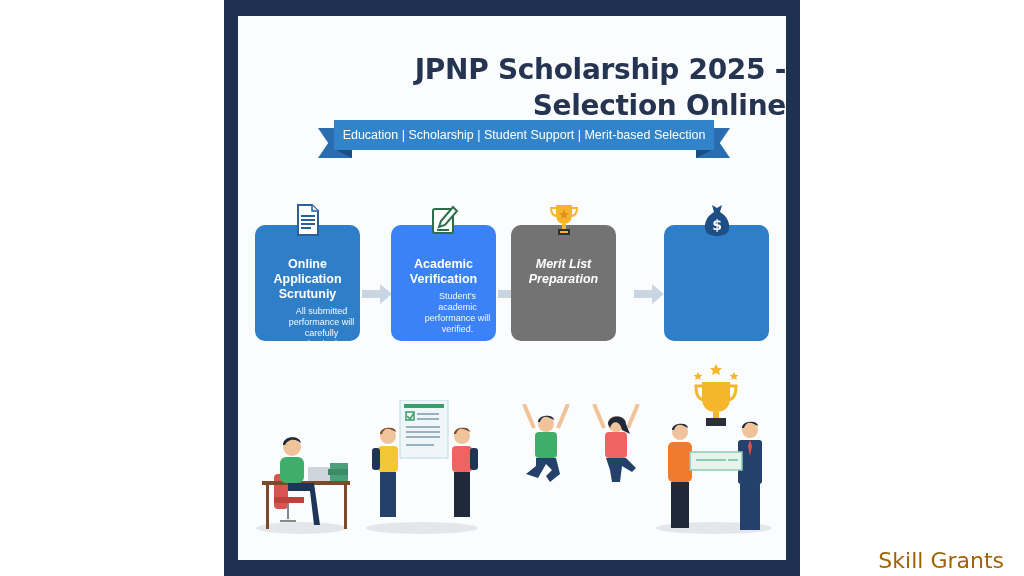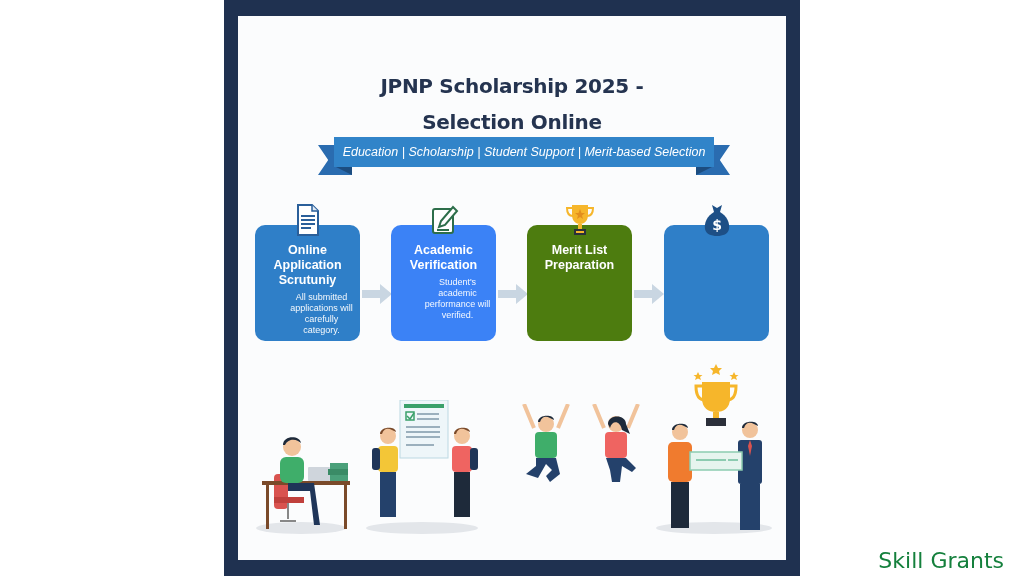--- a/index.html
+++ b/index.html
@@ -8,55 +8,55 @@
 
   .frame {
     position: absolute; left: 224px; top: 0; width: 576px; height: 576px;
     background: #1f3150;
   }
   .panel {
     position: absolute; left: 14px; top: 16px; width: 548px; height: 544px;
     background: #fbfcfd; overflow: hidden;
   }
   .title {
-    position: absolute; left: 0; top: 52px; width: 100%;
-    text-align: center; color: #253450; font-weight: bold;
-    font-size: 20px; line-height: 36px; font-family: "DejaVu Sans", sans-serif;
+    position: absolute; left: 0; top: 36px; width: 100%;
+    text-align: right; color: #253450; font-weight: bold;
+    font-size: 28px; line-height: 36px; font-family: "DejaVu Sans", sans-serif;
     letter-spacing: -0.3px;
   }
-  .ribbon-wrap { position: absolute; left: 80px; top: 121px; width: 412px; height: 38px; font-style: italic; }
+  .ribbon-wrap { position: absolute; left: 80px; top: 104px; width: 412px; height: 38px; }
   .ribbon-tail {
     position: absolute; top: 8px; width: 34px; height: 30px; background: #2a6cb0;
   }
   .ribbon-tail.left { left: 0; clip-path: polygon(0 0, 100% 0, 100% 100%, 0 100%, 30% 50%); }
   .ribbon-tail.right { right: 0; clip-path: polygon(0 0, 100% 0, 70% 50%, 100% 100%, 0 100%); }
   .ribbon-fold { position: absolute; top: 30px; width: 16px; height: 8px; background: #1c4d80; }
   .ribbon-fold.left { left: 18px; clip-path: polygon(0 0, 100% 0, 100% 100%); }
   .ribbon-fold.right { right: 18px; clip-path: polygon(0 0, 100% 0, 0 100%); }
   .ribbon {
     position: absolute; left: 16px; top: 0; width: 380px; height: 30px;
     background: #3184c9; color: #ffffff; font-size: 12.5px; line-height: 30px;
     text-align: center; white-space: nowrap;
   }
 
   .steps { position: absolute; left: 0; top: 190px; width: 100%; height: 150px; }
   .step {
     position: absolute; top: 19px; width: 105px; height: 116px; border-radius: 10px;
     color: #ffffff; text-align: center; padding-top: 18px;
   }
   .step .icon { position: absolute; left: 50%; top: -22px; transform: translateX(-50%); width: 30px; height: 34px; }
-  .step .head { font-weight: bold; font-size: 12.5px; line-height: 15px; padding: 0 16px; }
+  .step .head { font-weight: bold; font-size: 12.5px; line-height: 15px; padding: 0 16px; margin-top: 14px; }
   .step .desc { font-size: 9px; line-height: 11px; margin-top: 4px; padding: 0 4px; opacity: 0.95; margin-left: 28px; }
   .arrow { position: absolute; top: 78px; width: 30px; height: 20px; }
 
   .scene { position: absolute; left: 0; top: 348px; width: 100%; height: 190px; }
   .shadow { position: absolute; height: 12px; border-radius: 50%; background: #e3e6ea; }
 
   .brand {
-    position: absolute; right: 20px; top: 548px; font-size: 22px; color: #15803d;
+    position: absolute; right: 20px; top: 548px; font-size: 22px; color: #a16207;
     font-family: "DejaVu Sans", sans-serif;
   }
 </style>
 </head>
 <body>
 
 <div class="frame">
   <div class="panel">
 
     <div class="title">
@@ -77,42 +77,42 @@
       <div class="step" style="left:17px; background:#2f7fc8;">
         <svg class="icon" viewBox="0 0 30 34">
           <path d="M5 2 H19 L25 8 V32 H5 Z" fill="#ffffff" stroke="#2a5f9a" stroke-width="2"></path>
           <path d="M19 2 V8 H25" fill="#dfe9f4" stroke="#2a5f9a" stroke-width="1.5"></path>
           <rect x="8" y="12" width="14" height="2" fill="#2a5f9a"></rect>
           <rect x="8" y="16" width="14" height="2" fill="#2a5f9a"></rect>
           <rect x="8" y="20" width="14" height="2" fill="#2a5f9a"></rect>
           <rect x="8" y="24" width="10" height="2" fill="#2a5f9a"></rect>
         </svg>
         <div class="head">Online Application Scrutuniy</div>
-        <div class="desc">All submitted applications will carefully category.</div>
+        <div class="desc">All submitted performance will carefully checked.</div>
       </div>
 
       <svg class="arrow" style="left:124px;" viewBox="0 0 30 20">
         <path d="M0 6 H18 V0 L30 10 L18 20 V14 H0 Z" fill="#c9d6e2"></path>
       </svg>
 
       <div class="step" style="left:153px; background:#3b82f6;">
         <svg class="icon" viewBox="0 0 30 34">
           <rect x="4" y="6" width="20" height="24" rx="2" fill="#ffffff" stroke="#2d6e4a" stroke-width="2"></rect>
           <path d="M10 24 L12 18 L24 4 L28 8 L16 22 Z" fill="#ffffff" stroke="#2d6e4a" stroke-width="2"></path>
           <rect x="8" y="26" width="12" height="2" fill="#2d6e4a"></rect>
         </svg>
         <div class="head">Academic Verification</div>
         <div class="desc">Student's academic performance will verified.</div>
       </div>
 
       <svg class="arrow" style="left:260px;" viewBox="0 0 30 20">
         <path d="M0 6 H18 V0 L30 10 L18 20 V14 H0 Z" fill="#c9d6e2"></path>
       </svg>
 
-      <div class="step" style="left:289px; background:#4d7c0f;">
+      <div class="step" style="left:273px; background:#737373;font-style:italic;">
         <svg class="icon" viewBox="0 0 30 34">
           <path d="M7 2 H23 V12 C23 18 19 21 15 21 C11 21 7 18 7 12 Z" fill="#f6b62b"></path>
           <path d="M7 5 H2 C2 11 5 13 8 13" fill="none" stroke="#f6b62b" stroke-width="2"></path>
           <path d="M23 5 H28 C28 11 25 13 22 13" fill="none" stroke="#f6b62b" stroke-width="2"></path>
           <polygon points="15,6 16.5,10 20,10 17,12.5 18,16 15,14 12,16 13,12.5 10,10 13.5,10" fill="#e38f1d"></polygon>
           <rect x="13" y="21" width="4" height="5" fill="#f6b62b"></rect>
           <rect x="9" y="26" width="12" height="6" fill="#2b2f3a"></rect>
           <rect x="11" y="28" width="8" height="2" fill="#f6b62b"></rect>
         </svg>
         <div class="head">Merit List Preparation</div>

